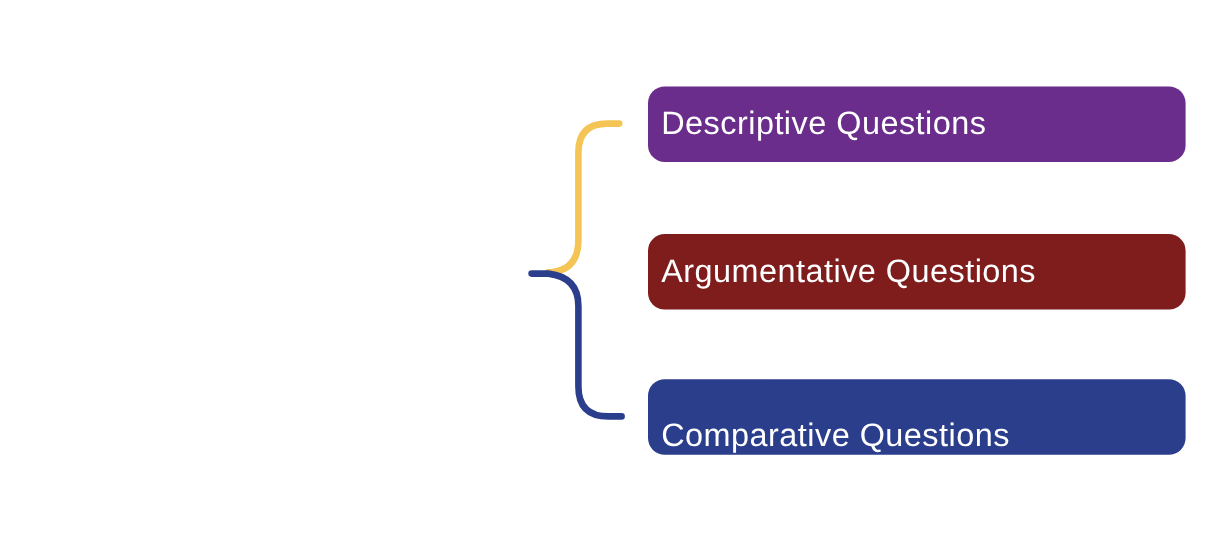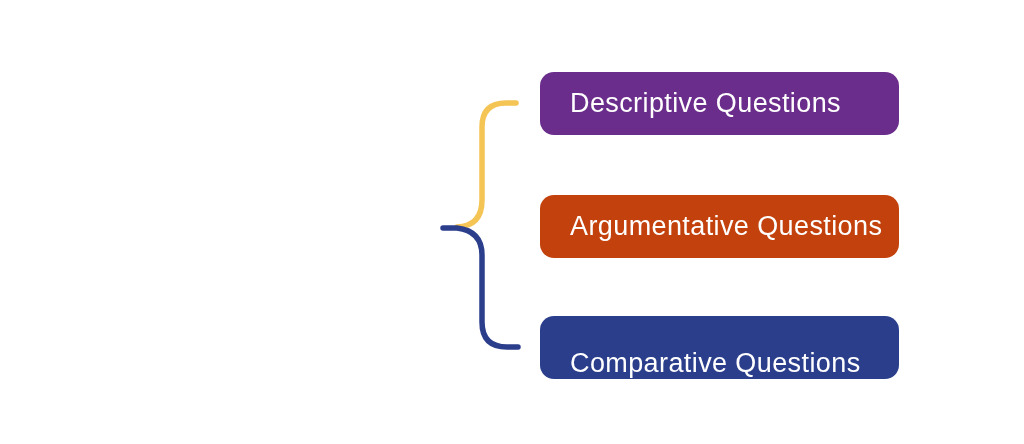--- a/index.html
+++ b/index.html
@@ -50,26 +50,26 @@
   .brace-svg path {
     fill: none;
     stroke-width: 5.5;
     stroke-linecap: round;
   }
 
   
   .branch-box {
     position: absolute;
     left: 540px;
-    width: 359px;
+    width: 448px;
     height: 63px;
     border-radius: 14px;
     display: flex;
     align-items: center;
-    padding-left: 30px;
+    padding-left: 11px;
   }
   .branch-box.b0 { top: 72px; }
   .branch-box.b1 { top: 195px; }
   .branch-box.b2 { top: 316px; }
   .branch-label {
     color: #ffffff;
     font-size: 27px;
     font-weight: 400;
     letter-spacing: 0.4px;
     white-space: nowrap;
@@ -83,21 +83,21 @@
 
   <svg class="brace-svg" viewBox="430 88 100 277">
     <path d="M 516 103 L 506 103 Q 482 103 482 127 L 482 200 Q 482 226 457 227" stroke="#F4C455"></path>
     <path d="M 443 228 L 457 228 Q 482 231 482 255 L 482 322 Q 482 347 507 347 L 518 347" stroke="#2B3E8C"></path>
   </svg>
 
   <div class="branch-box b0" style="background-color: rgb(107, 45, 139);">
     <span class="branch-label" style="color: rgb(255, 255, 255);">Descriptive Questions</span>
   </div>
 
-  <div class="branch-box b1" style="background-color: #c2410c;">
+  <div class="branch-box b1" style="background-color: #7f1d1d;">
     <span class="branch-label" style="color: rgb(255, 255, 255);">Argumentative Questions</span>
   </div>
 
   <div class="branch-box b2" style="background-color: rgb(43, 62, 140);">
     <span class="branch-label" style="color: rgb(255, 255, 255); margin-top: 32px;">Comparative Questions</span>
   </div>
 
 </div>
 
 </body></html>

